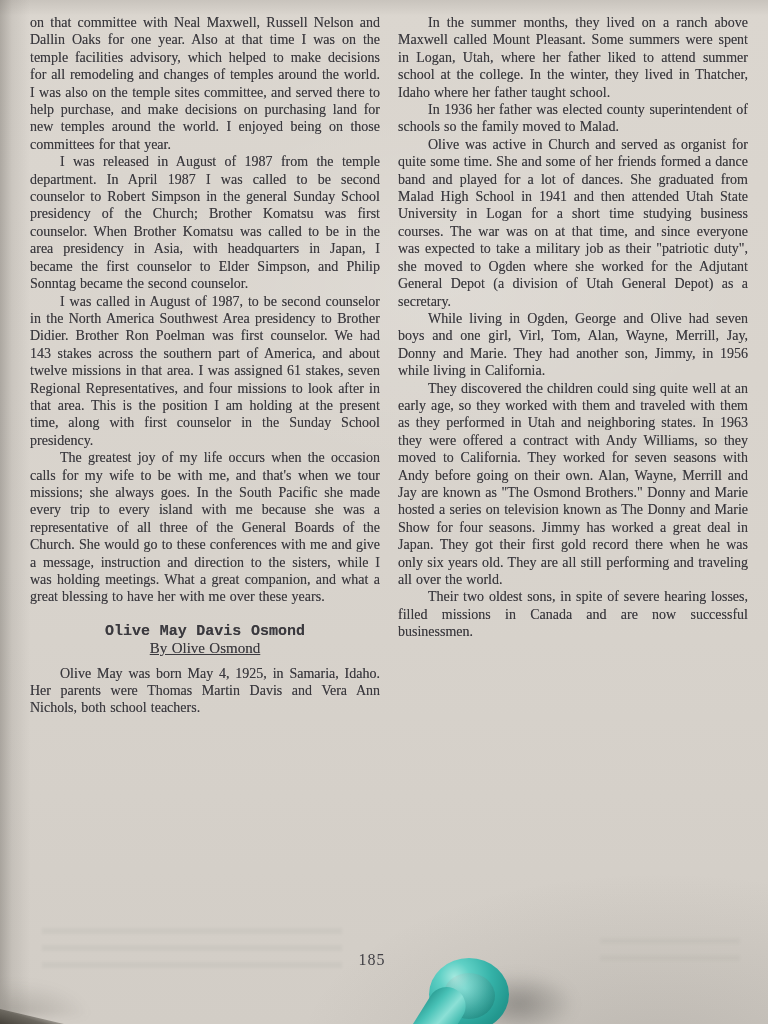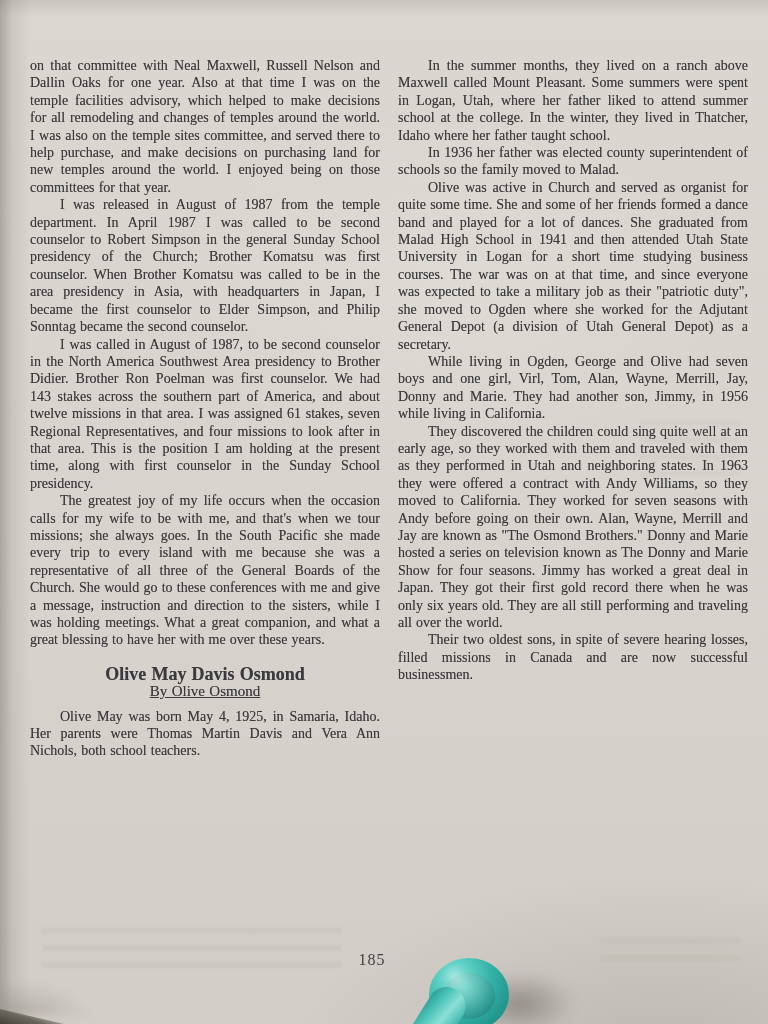--- a/index.html
+++ b/index.html
@@ -9,29 +9,29 @@
     color:#3a393e;
     background:
       radial-gradient(ellipse 420px 260px at 58% 28%, rgba(255,255,255,0.14), rgba(255,255,255,0) 70%),
       linear-gradient(90deg, rgba(68,64,58,0.30) 0px, rgba(68,64,58,0.10) 12px, rgba(68,64,58,0.0) 30px),
       linear-gradient(180deg, rgba(68,64,58,0.12) 0px, rgba(68,64,58,0) 16px),
       radial-gradient(ellipse 520px 260px at 86% 103%, rgba(80,76,70,0.16), rgba(80,76,70,0) 70%),
       linear-gradient(180deg, #dbd6cf 0%, #d8d3cc 55%, #d2cdc6 100%);
   }
   .content {
     position:absolute; top:14px; left:30px; right:20px; bottom:54px;
-    display:flex; gap:18px; overflow:hidden;margin-top:43px;
+    display:flex; gap:18px; overflow:hidden;
   }
   .col { flex:1 1 0; font-size:14px; line-height:17.4px; text-align:justify;
          hyphens:none; word-spacing:0.6px;
          text-shadow:0 0 0.5px rgba(58,57,62,0.55); }
   .para { margin:0; text-indent:30px; }
   .col-left > .para-group:first-child .para:first-child { text-indent:0; }
   .heading-block { text-align:center; margin:17px 0 7px; }
-  .heading { font-weight:bold; font-size:18px; }
+  .heading { font-weight:bold; font-size:15px;font-family:Liberation Mono, monospace; }
   .byline  { font-size:15px;text-decoration:underline; }
   .page-number {
     position:absolute; left:0; right:0; top:951px; text-align:center;
     font-size:16px; letter-spacing:1px; transform:translateX(-12px);
     color:#42414600; color:#424146;
   }
   
   .smudge { position:absolute; opacity:0.09; filter:blur(1.6px); pointer-events:none;
     background:repeating-linear-gradient(180deg, rgba(72,92,80,0.55) 0 6px, rgba(72,92,80,0) 6px 17px); }
   .smudge-a { left:42px;  top:928px; width:300px; height:42px; }

